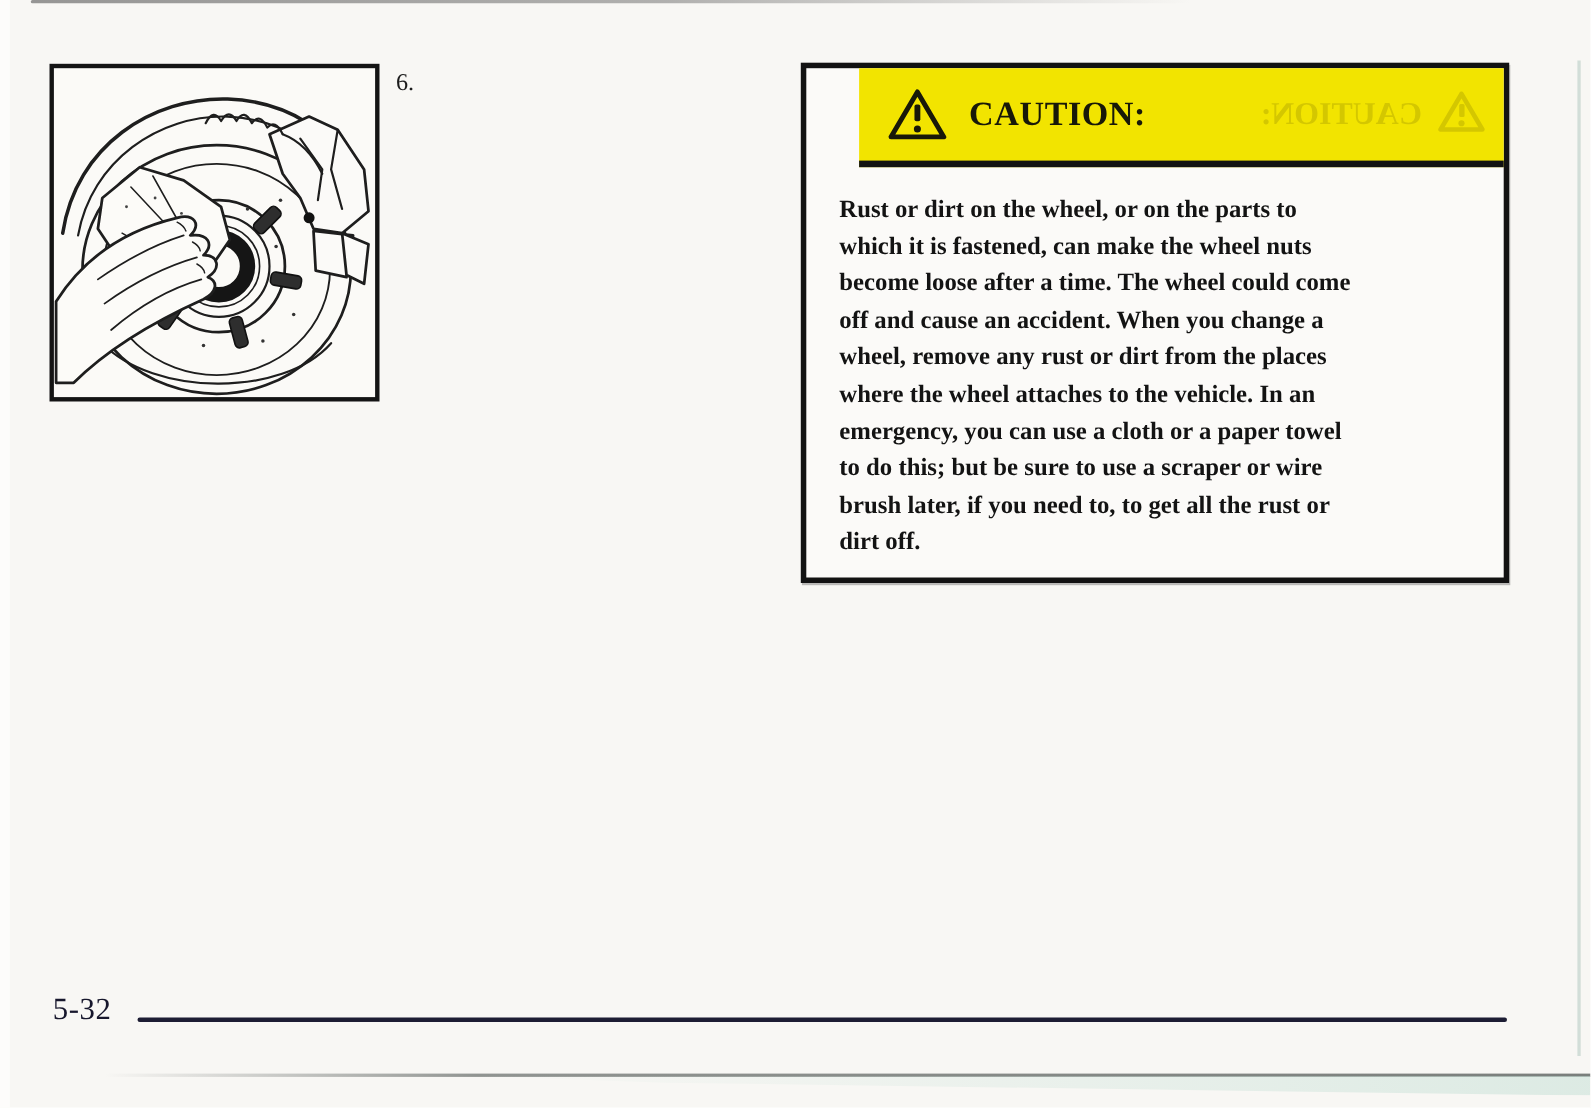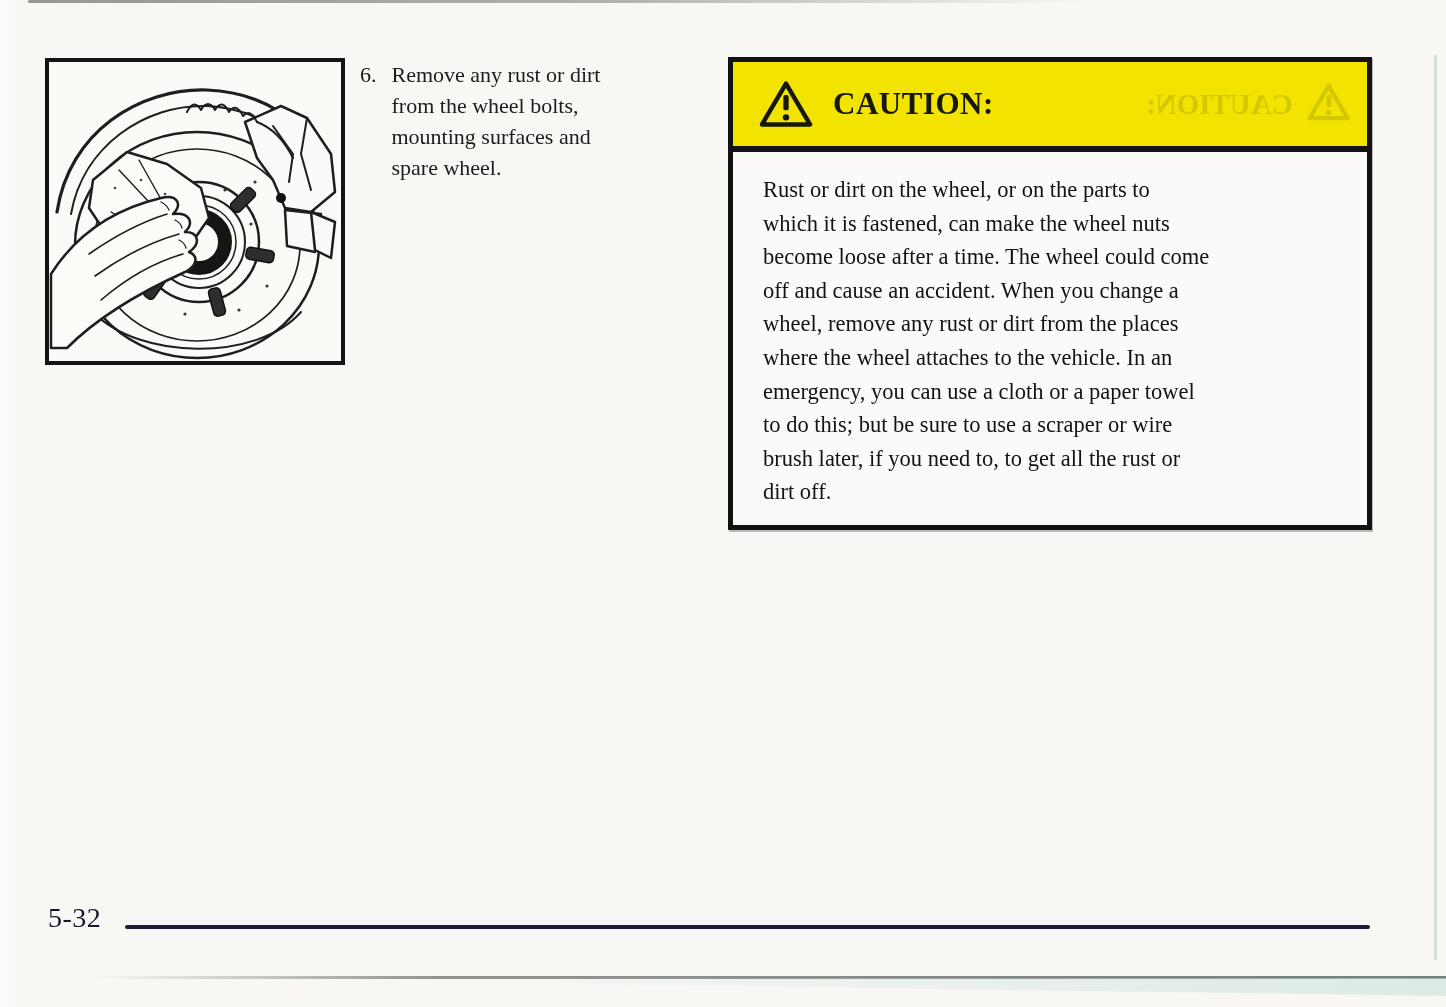--- a/index.html
+++ b/index.html
@@ -51,38 +51,38 @@
   
   .caution-box{
     position:absolute;left:728px;top:57px;width:634px;height:463px;
     border:5px solid #121212;background:#fbfaf8;
     box-shadow:1px 2px 0 rgba(0,0,0,.25);
   }
   .caution-header{
     position:relative;height:84px;
     background:var(--caution-yellow,#f2e400);
     border-bottom:6px solid #121212;
-    display:flex;align-items:center;padding-left:26px;
+    display:flex;align-items:center;padding-left:26px;margin-left:48px;
   }
   .warn-icon{flex:0 0 auto;margin-right:20px;display:flex;}
   .caution-title{
     font-size:31px;font-weight:bold;letter-spacing:.5px;color:#181808;
   }
   .caution-ghost{
     position:absolute;right:16px;top:50%;
     transform:translateY(-50%) scaleX(-1);
     display:flex;align-items:center;gap:14px;
     opacity:.28;filter:blur(.6px);
   }
   .caution-ghost .ghost-title{
     font-size:29px;font-weight:bold;color:#8a7e00;
   }
   .caution-body{
     padding:21px 26px 0 30px;
-    font-size:22.5px;font-weight:normal;line-height:33.6px;
+    font-size:22.5px;font-weight:bold;line-height:33.6px;
     color:#131313;white-space:pre-line;
   }
   
   .page-num{
     position:absolute;left:48px;top:902px;
     font-size:28px;font-weight:normal;color:#17172c;letter-spacing:.5px;
   }
   .footer-rule{
     position:absolute;left:125px;top:925px;width:1245px;height:4px;
     background:#1d1d33;border-radius:3px;
@@ -164,24 +164,20 @@
         <path d="M118 152 Q 80 164 40 192" stroke-width="1.6"></path>
         <path d="M130 172 Q 88 184 46 214" stroke-width="1.6"></path>
         <path d="M134 192 Q 92 204 52 238" stroke-width="1.6"></path>
         <path d="M112 140 q6 3 8 8 M126 158 q6 3 7 8 M130 178 q6 3 7 8" stroke-width="1.3"></path>
       </g>
     </svg>
   </div>
 
   <div class="step">
     <span class="step-num">6.</span>
-    <span class="step-text">Remove any rust or dirt
-from the wheel bolts,
-mounting surfaces and
-spare wheel.</span>
   </div>
 
   <div class="caution-box">
     <div class="caution-header">
       <span class="warn-icon">
         <svg width="54" height="48" viewBox="0 0 60 54">
           <path d="M30 4 L57 50 H3 Z" fill="none" stroke="#181808" stroke-width="5" stroke-linejoin="round"></path>
           <rect x="27" y="17" width="6" height="17" rx="2" fill="#181808"></rect>
           <circle cx="30" cy="42" r="3.6" fill="#181808"></circle>
         </svg>

